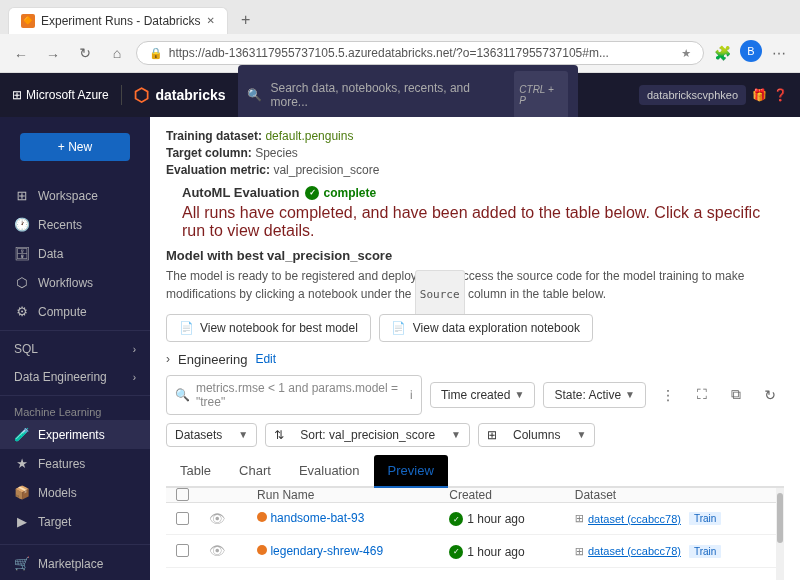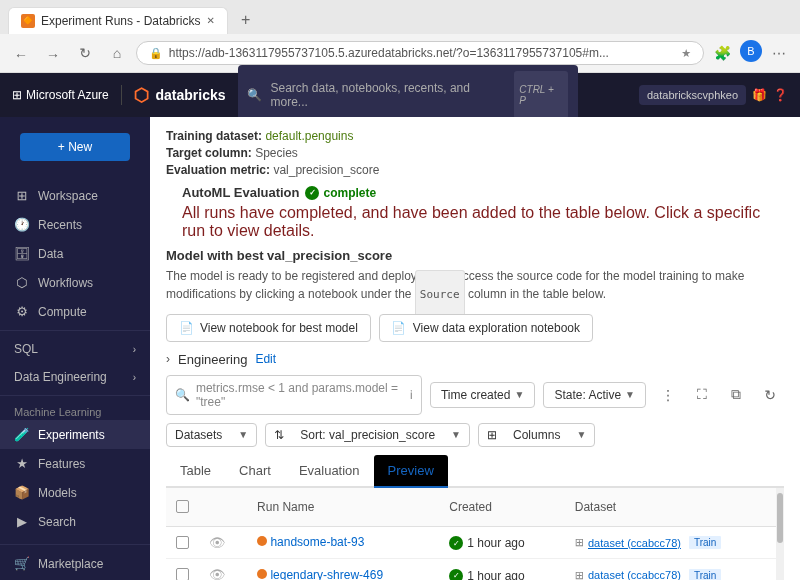--- a/index.html
+++ b/index.html
@@ -89,21 +89,21 @@
     .table-filter-row { display: flex; align-items: center; gap: 8px; margin-bottom: 8px; }
     .filter-tag { display: flex; align-items: center; gap: 16px; border: 1px solid #ccc; border-radius: 4px; padding: 4px 8px; font-size: 12px; cursor: pointer; background: #fff; color: #333; }
 
     
     .tabs-row { display: flex; border-bottom: 2px solid #e0e0e0; margin-bottom: 0; }
     .tab { padding: 8px 14px; font-size: 13px; cursor: pointer; color: #555; border-bottom: 2px solid transparent; margin-bottom: -2px; }
     .tab.preview-tab { color: #1565c0; border-bottom: 2px solid #1565c0; font-weight: 500; background: #000000; border-radius: 3px 3px 0 0; }
 
     
     .data-table { width: 100%; border-collapse: collapse; font-size: 12px; }
-    .data-table th { padding: 12px 10px; text-align: left; color: #555; font-weight: 500; border-bottom: 1px solid #e0e0e0; background: #fafafa; }
+    .data-table th { padding: 0 10px; text-align: left; color: #555; font-weight: 500; border-bottom: 1px solid #e0e0e0; background: #fafafa; }
     .data-table td { padding: 8px 10px; border-bottom: 1px solid #f0f0f0; vertical-align: middle; }
     .checkbox-cell { width: 30px; }
     .checkbox { width: 13px; height: 13px; border: 1px solid #999; border-radius: 2px; cursor: pointer; }
     .eye-icon { color: #aaa; font-size: 13px; cursor: pointer; }
     .run-name-link { color: #0066cc; text-decoration: none; font-size: 12px; }
     .status-icon { display: inline-flex; align-items: center; gap: 4px; }
     .check-circle { width: 14px; height: 14px; background: #0a7c00; border-radius: 50%; display: inline-flex; align-items: center; justify-content: center; color: white; font-size: 8px; }
     .orange-dot { width: 10px; height: 10px; background: #e87722; border-radius: 50%; display: inline-block; }
     .dataset-badge { display: inline-flex; align-items: center; gap: 4px; }
     .dataset-icon { color: #888; font-size: 11px; }
@@ -213,21 +213,21 @@
       <div class="sidebar-item">
         <span class="sidebar-item-icon">★</span>
         <span class="sidebar-item-label">Features</span>
       </div>
       <div class="sidebar-item">
         <span class="sidebar-item-icon">📦</span>
         <span class="sidebar-item-label">Models</span>
       </div>
       <div class="sidebar-item">
         <span class="sidebar-item-icon">▶</span>
-        <span class="sidebar-item-label">Search</span>
+        <span class="sidebar-item-label">Target</span>
       </div>
     </div>
     <hr class="sidebar-divider">
     <div class="sidebar-item">
       <span class="sidebar-item-icon">🛒</span>
       <span class="sidebar-item-label">Marketplace</span>
     </div>
     <div class="sidebar-item">
       
       

